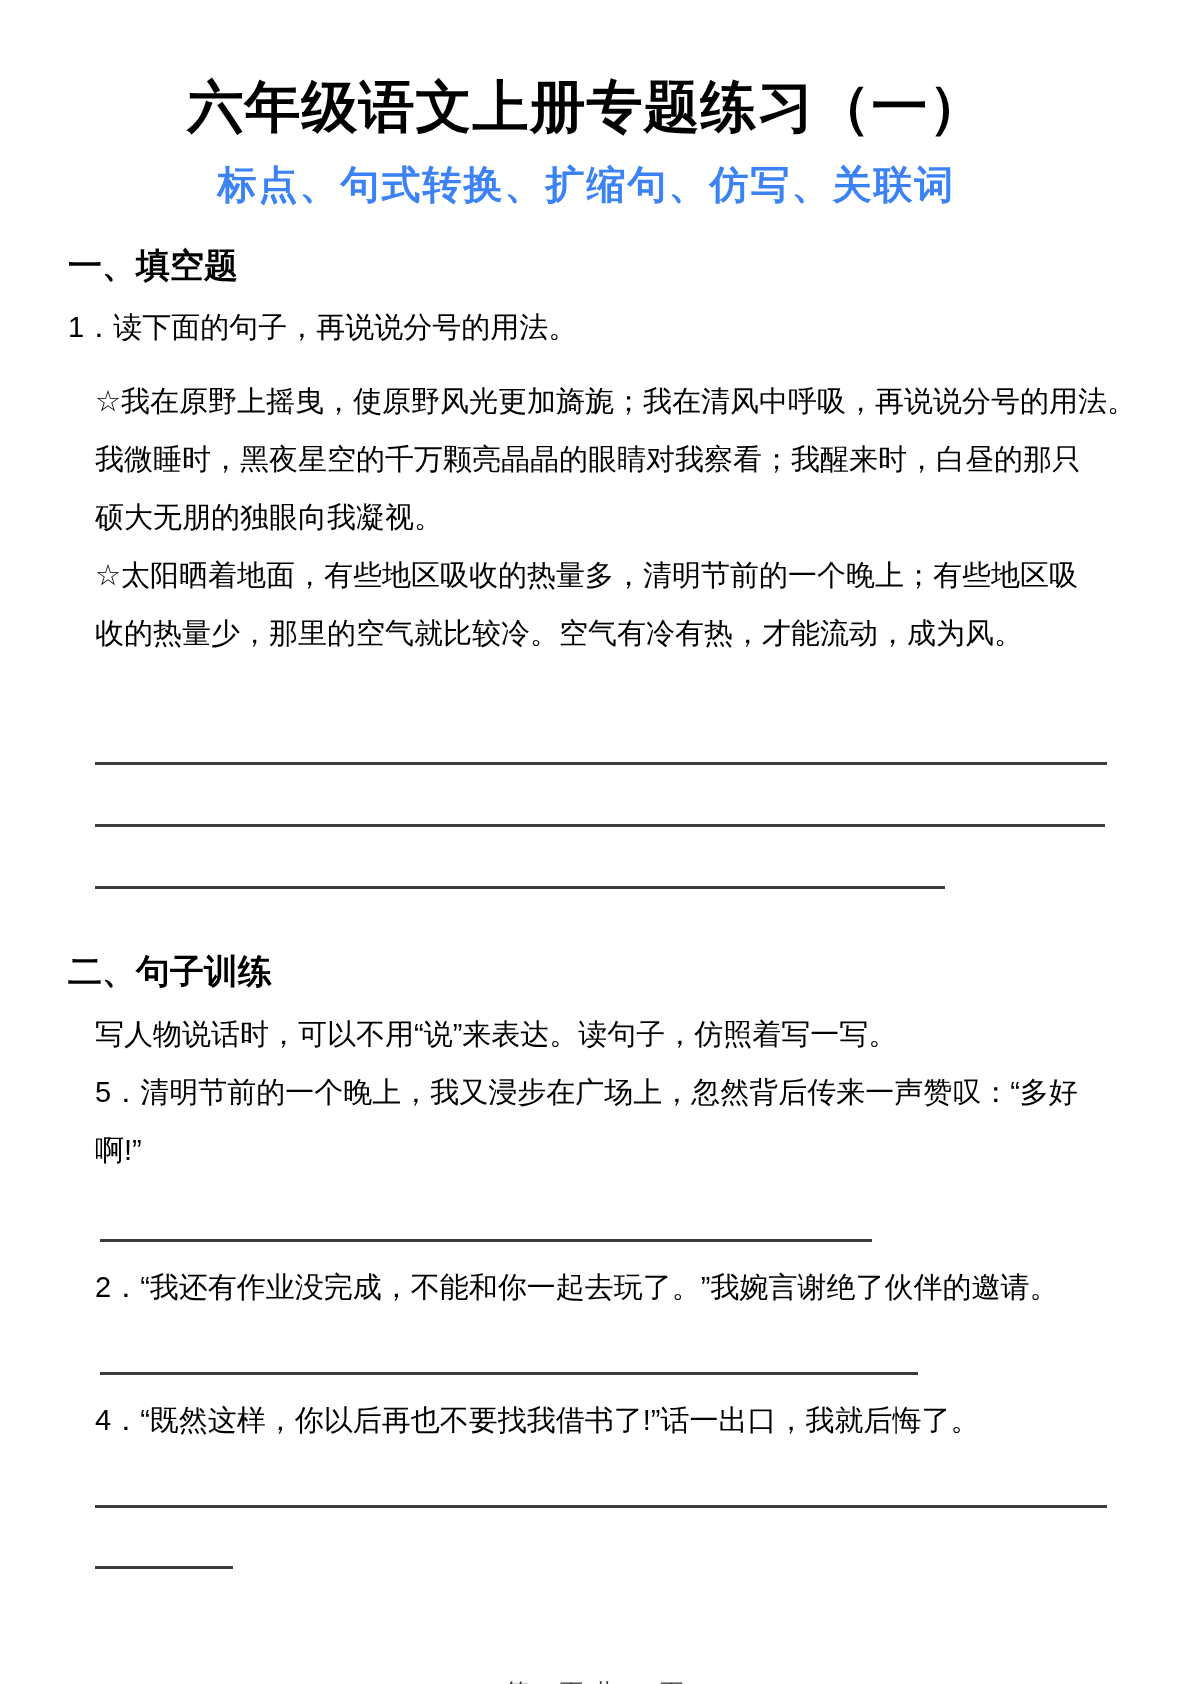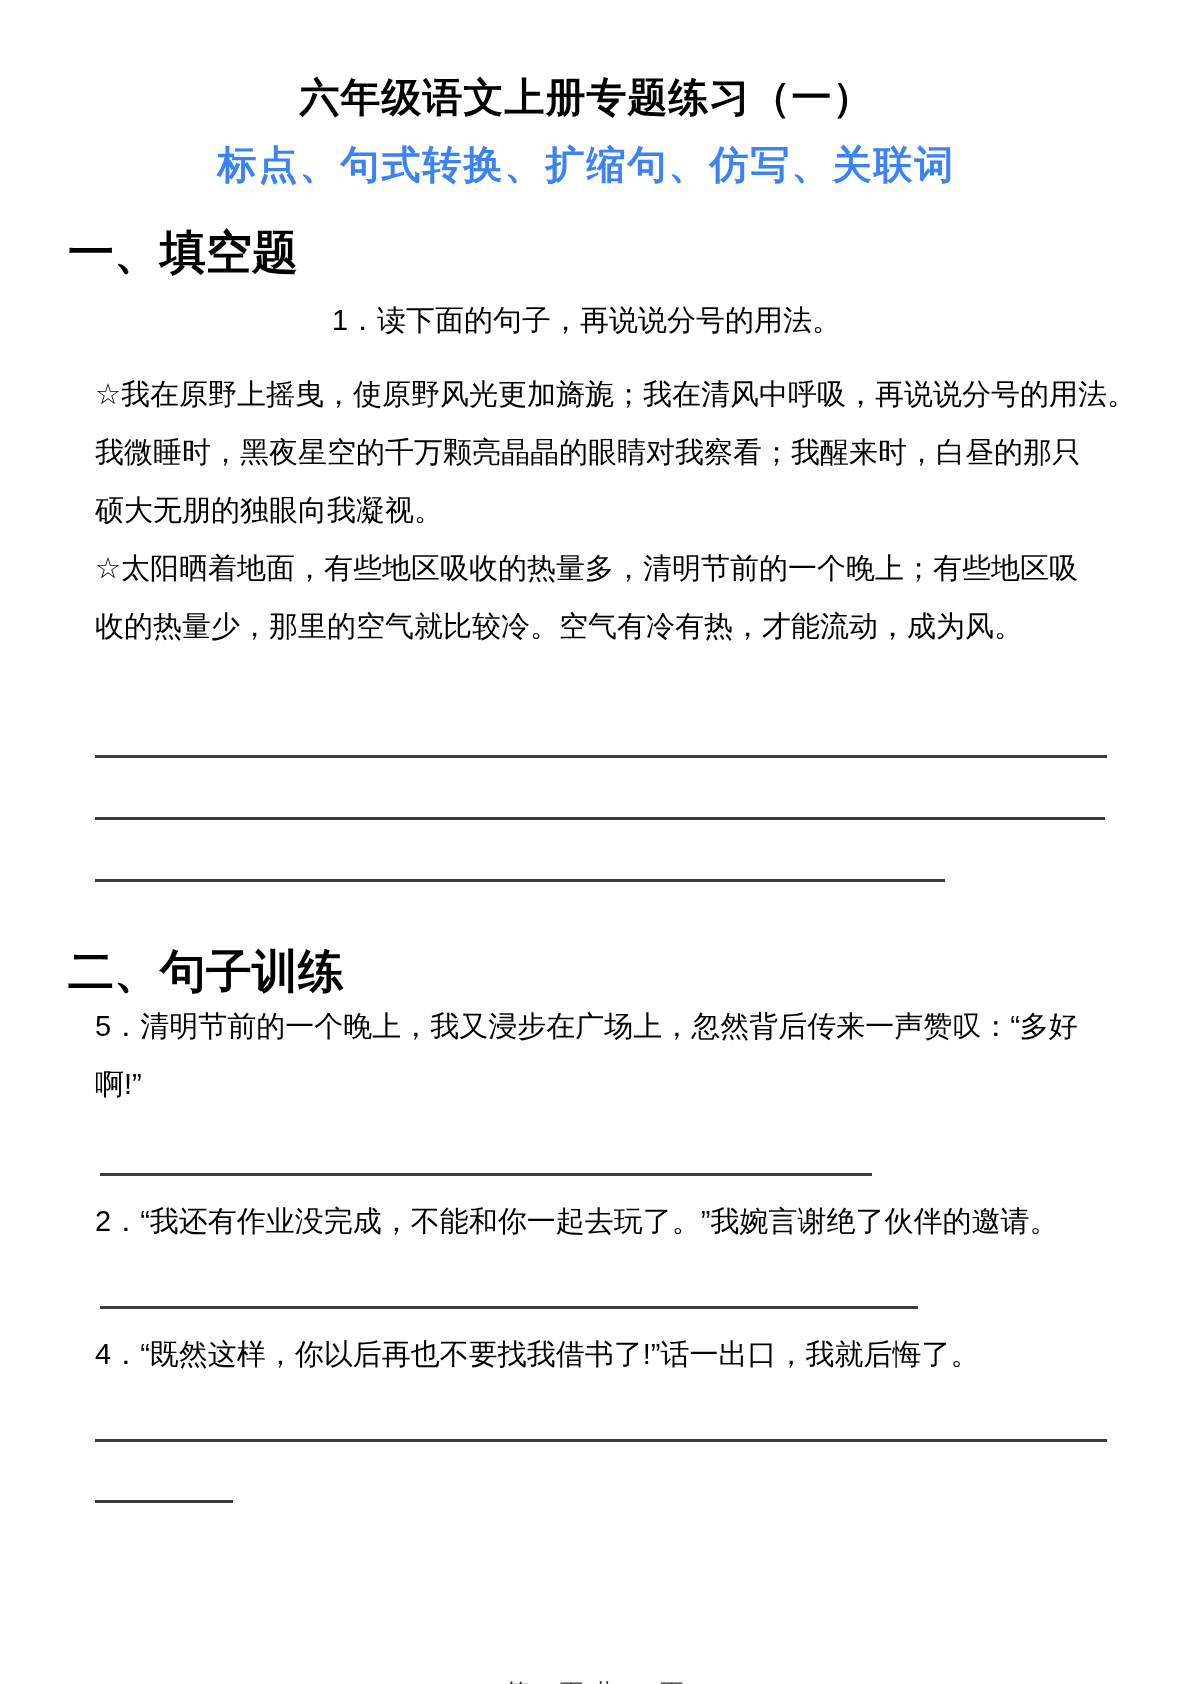--- a/index.html
+++ b/index.html
@@ -14,50 +14,50 @@
   }
   .page {
     width: 100%;
     height: 100%;
     padding: 0 86px 0 68px;
     position: relative;
   }
   .doc-title {
     margin-top: 72px;
     text-align: center;
-    font-size: 40px;
+    font-size: 56px;
     font-weight: 900;
     letter-spacing: 1px;
     color: #000000;
     line-height: 1.25;
   }
   .doc-subtitle {
     margin-top: 22px;
     text-align: center;
     font-size: 39px;
     font-weight: 700;
     letter-spacing: 2px;
     line-height: 1.1;
   }
   .section-heading {
-    font-size: 46px;
+    font-size: 34px;
     font-weight: 800;
     line-height: 1.1;
     color: #000000;
   }
   .s1-heading { margin-top: 40px; }
   .s2-heading { margin-top: 64px; }
   .body-line {
     font-size: 29px;
     font-weight: 400;
     line-height: 58px;
     white-space: nowrap;
     color: #000000;
   }
-  .first-line { margin-top: 14px; text-align: center; }
+  .first-line { margin-top: 14px; }
   .indent { padding-left: 27px; }
   .answer-line {
     height: 0;
     border-bottom: 3px solid #3c3c3c;
     margin-left: 27px;
   }
   .a1 { width: 1012px; margin-top: 100px; }
   .a2 { width: 1010px; margin-top: 59px; }
   .a3 { width: 850px;  margin-top: 59px; }
   .a4 { width: 772px;  margin-top: 60px; margin-left: 32px; }
@@ -99,20 +99,21 @@
     <p class="body-line indent">收的热量少，那里的空气就比较冷。空气有冷有热，才能流动，成为风。</p>
 
     <div class="answer-line a1" style="border-bottom-color: rgb(60, 60, 60);"></div>
     <div class="answer-line a2" style="border-bottom-color: rgb(60, 60, 60);"></div>
     <div class="answer-line a3" style="border-bottom-color: rgb(60, 60, 60);"></div>
   </section>
 
   <section>
     <h3 class="section-heading s2-heading">二、句子训练</h3>
 
+    <p class="body-line indent first-line">写人物说话时，可以不用“说”来表达。读句子，仿照着写一写。</p>
 
     <p class="body-line indent">5．清明节前的一个晚上，我又浸步在广场上，忽然背后传来一声赞叹：“多好</p>
     <p class="body-line indent">啊!”</p>
 
     <div class="answer-line a4" style="border-bottom-color: rgb(60, 60, 60);"></div>
 
     <p class="body-line indent q-block">2．“我还有作业没完成，不能和你一起去玩了。”我婉言谢绝了伙伴的邀请。</p>
 
     <div class="answer-line a5" style="border-bottom-color: rgb(60, 60, 60);"></div>
 

